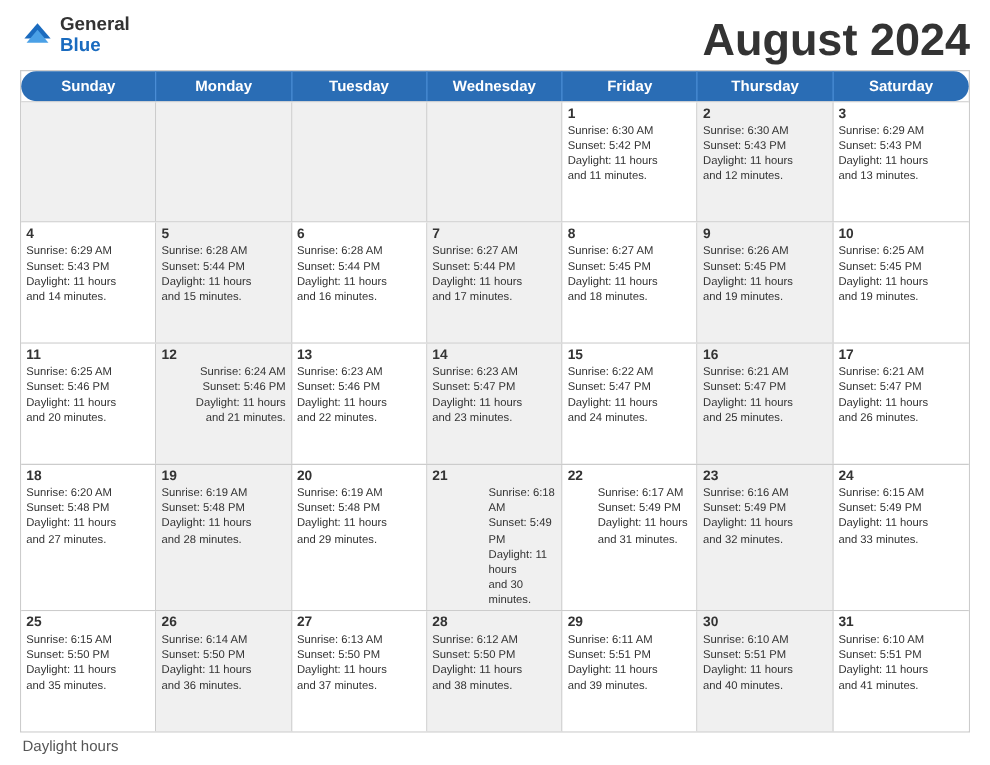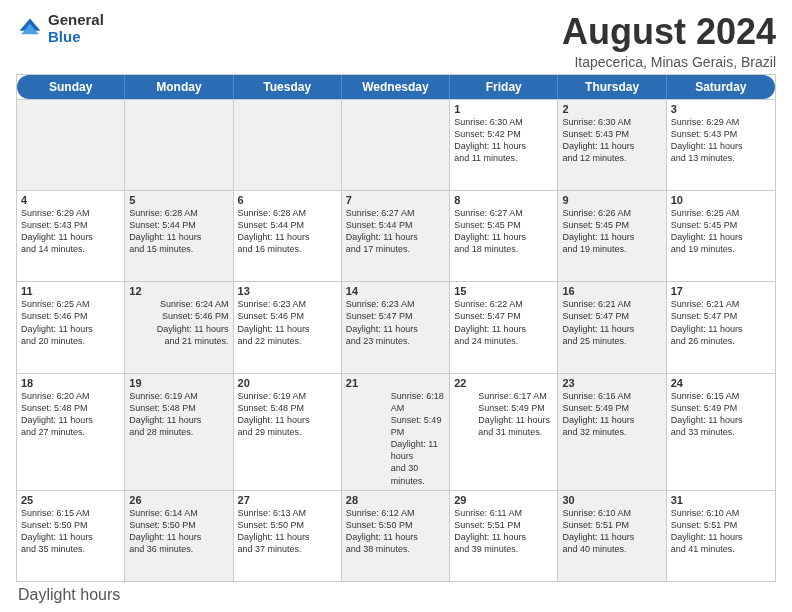--- a/index.html
+++ b/index.html
@@ -104,21 +104,21 @@
       color: #333;
       margin-bottom: 1px;
     }
     .day-info {
       font-size: 9px;
       color: #333;
       line-height: 1.35;
     }
     .footer {
       margin-top: 4px;
-      font-size: 16px;
+      font-size: 12px;
       color: #555;
       text-align: left;
       padding-left: 2px;
     }
   </style>
 </head>
 <body>
 
 <div class="page">
   <div class="header">
@@ -127,21 +127,20 @@
         <polygon points="16,4 28,18 4,18" fill="#1a6bbf"></polygon>
         <polygon points="16,10 26,22 6,22" fill="#4aa0e6"></polygon>
       </svg>
       <div>
         <div style="font-size:15px;font-weight:bold;color:#333;line-height:1.1;">General</div>
         <div style="font-size:15px;font-weight:bold;color:#1a6bbf;line-height:1.1;">Blue</div>
       </div>
     </div>
     <div class="title-block">
       <div class="main-title">August 2024</div>
-      <div class="subtitle">Itapecerica, Minas Gerais, Brazil</div>
     </div>
   </div>
 
   <div class="calendar">
     <div class="cal-header-row">
     <div class="cal-header-cell">Sunday</div>
         <div class="cal-header-cell">Monday</div>
         <div class="cal-header-cell">Tuesday</div>
         <div class="cal-header-cell">Wednesday</div>
         <div class="cal-header-cell">Friday</div>

